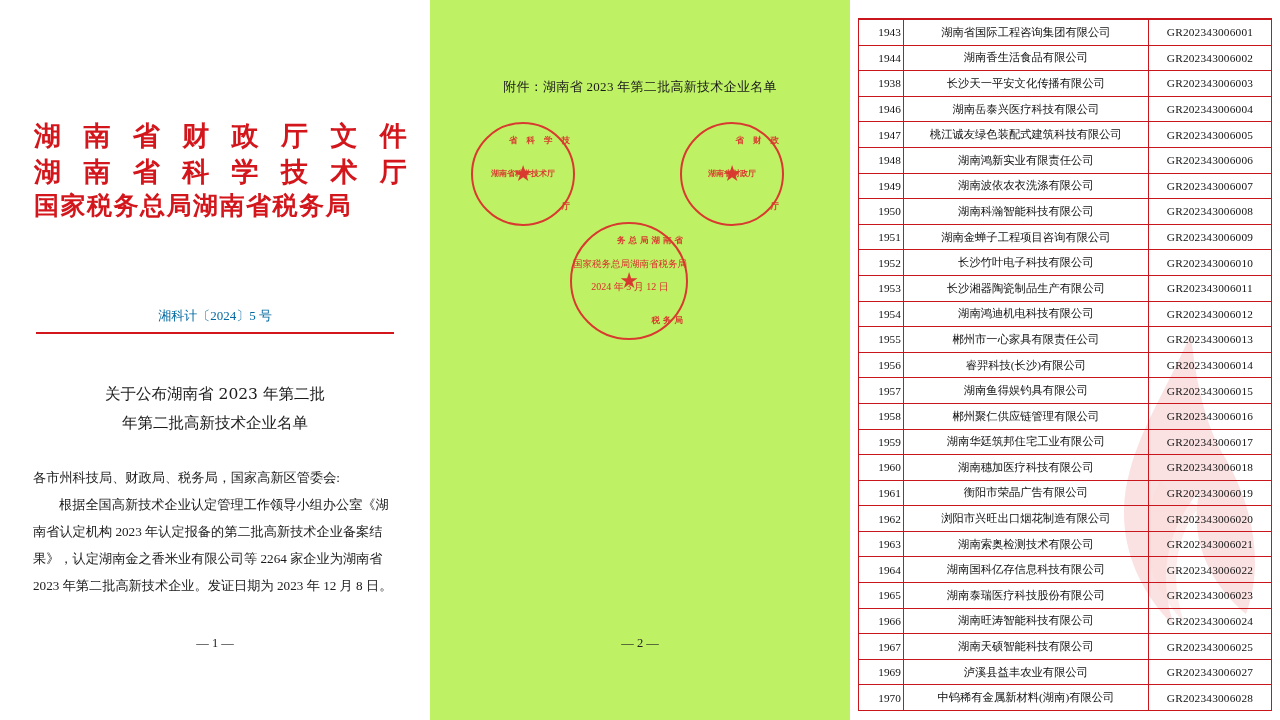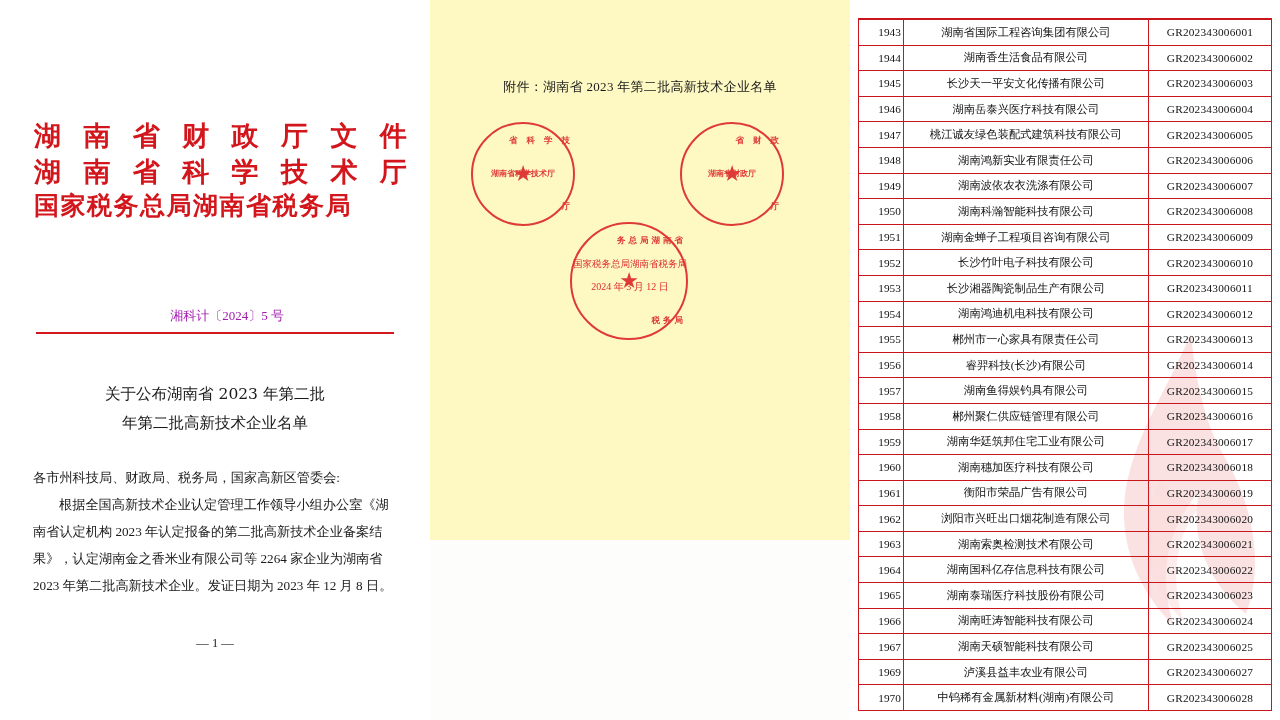--- a/index.html
+++ b/index.html
@@ -43,26 +43,26 @@
   .lh-line {
     white-space: nowrap;
     letter-spacing: 1px;
   }
   .lh-1 { font-size: 27px; letter-spacing: 6.5px; }
   .lh-2 { font-size: 27px; letter-spacing: 6.5px; }
   .lh-3 { font-size: 25px; letter-spacing: 1.5px; }
 
   .doc-number {
     position: absolute;
-    left: 12px;
+    left: 0;
     top: 307px;
     width: 430px;
     text-align: center;
     font-size: 13px;
-    color: #a21caf;
+    color: #0369a1;
     font-family: "Liberation Serif", serif;
   }
 
   .red-rule {
     position: absolute;
     left: 36px;
     top: 332px;
     width: 358px;
     height: 2px;
     background: #d3161c;
@@ -103,22 +103,22 @@
     font-size: 12.5px;
     color: #222;
   }
 
   
   .attach-page {
     position: absolute;
     top: 0;
     left: 430px;
     width: 420px;
-    height: 540px;
-    background: #fef9c3;
+    height: 720px;
+    background: #bef264;
     overflow: hidden;
   }
 
   .attach-title {
     position: absolute;
     left: 0;
     top: 78px;
     width: 420px;
     text-align: center;
     font-size: 13px;
@@ -336,21 +336,21 @@
           <td class="c-no">1943</td>
           <td class="c-name">湖南省国际工程咨询集团有限公司</td>
           <td class="c-code">GR202343006001</td>
         </tr>
         <tr class="second">
           <td class="c-no">1944</td>
           <td class="c-name">湖南香生活食品有限公司</td>
           <td class="c-code">GR202343006002</td>
         </tr>
         <tr>
-          <td class="c-no">1945</td>
+          <td class="c-no">1938</td>
           <td class="c-name">长沙天一平安文化传播有限公司</td>
           <td class="c-code">GR202343006003</td>
         </tr>
         <tr>
           <td class="c-no">1946</td>
           <td class="c-name">湖南岳泰兴医疗科技有限公司</td>
           <td class="c-code">GR202343006004</td>
         </tr>
         <tr>
           <td class="c-no">1947</td>

